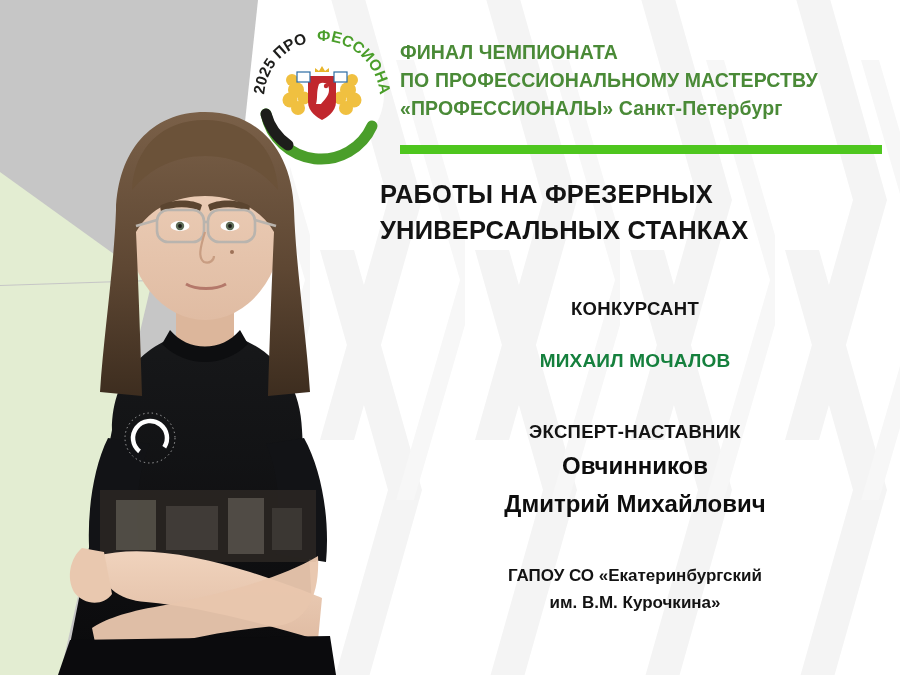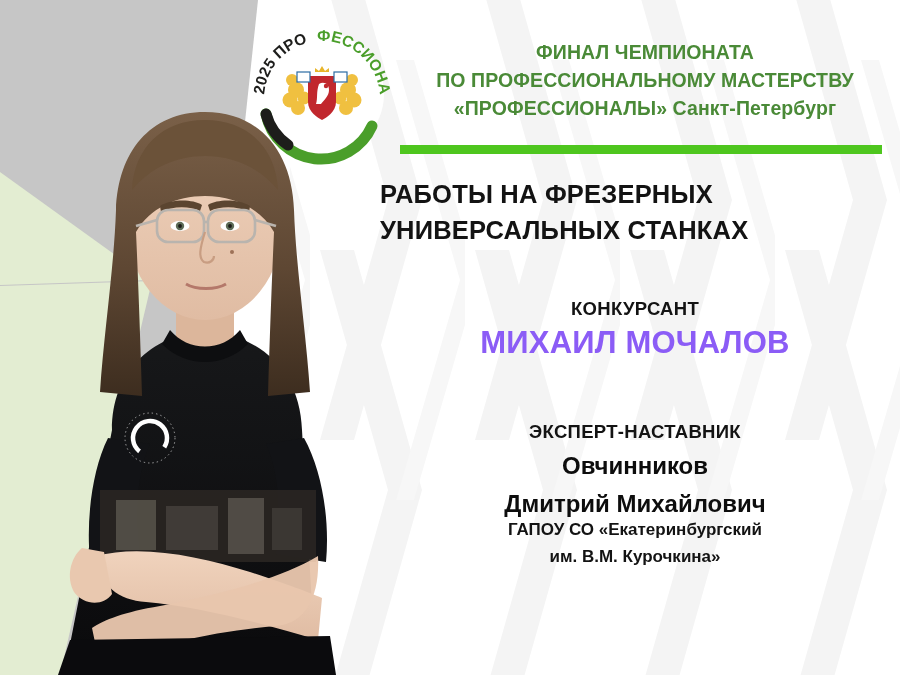--- a/index.html
+++ b/index.html
@@ -62,21 +62,20 @@
     z-index: 5;
   }
 
   
   .header-text {
     position: absolute;
     left: 400px;
     top: 38px;
     width: 490px;
     z-index: 5;
-    text-align: center;
   }
   .header-line {
     color: #4a8a37;
     font-size: 19.5px;
     font-weight: bold;
     line-height: 28px;
     letter-spacing: 0.1px;
     white-space: nowrap;
   }
 
@@ -111,36 +110,36 @@
   
   .block {
     position: absolute;
     width: 510px;
     left: 380px;
     text-align: center;
     z-index: 5;
   }
   .block-contestant { top: 296px; }
   .block-expert     { top: 419px; }
-  .block-org        { top: 516px; }
+  .block-org        { top: 562px; }
 
   .role-label {
     color: #131313;
     font-size: 18.5px;
     font-weight: bold;
     line-height: 26px;
     letter-spacing: 0.3px;
   }
   .person-name-upper {
-    color: #8b5cf6;
-    font-size: 31px;
+    color: #15803d;
+    font-size: 19px;
     font-weight: bold;
     line-height: 38px;
     letter-spacing: 0.2px;
-    margin-top: 2px;
+    margin-top: 20px;
   }
   .person-name-mixed {
     color: #0d0d0d;
     font-size: 24px;
     font-weight: bold;
     line-height: 34px;
     margin-top: 4px;
   }
   .org-line {
     color: #131313;

